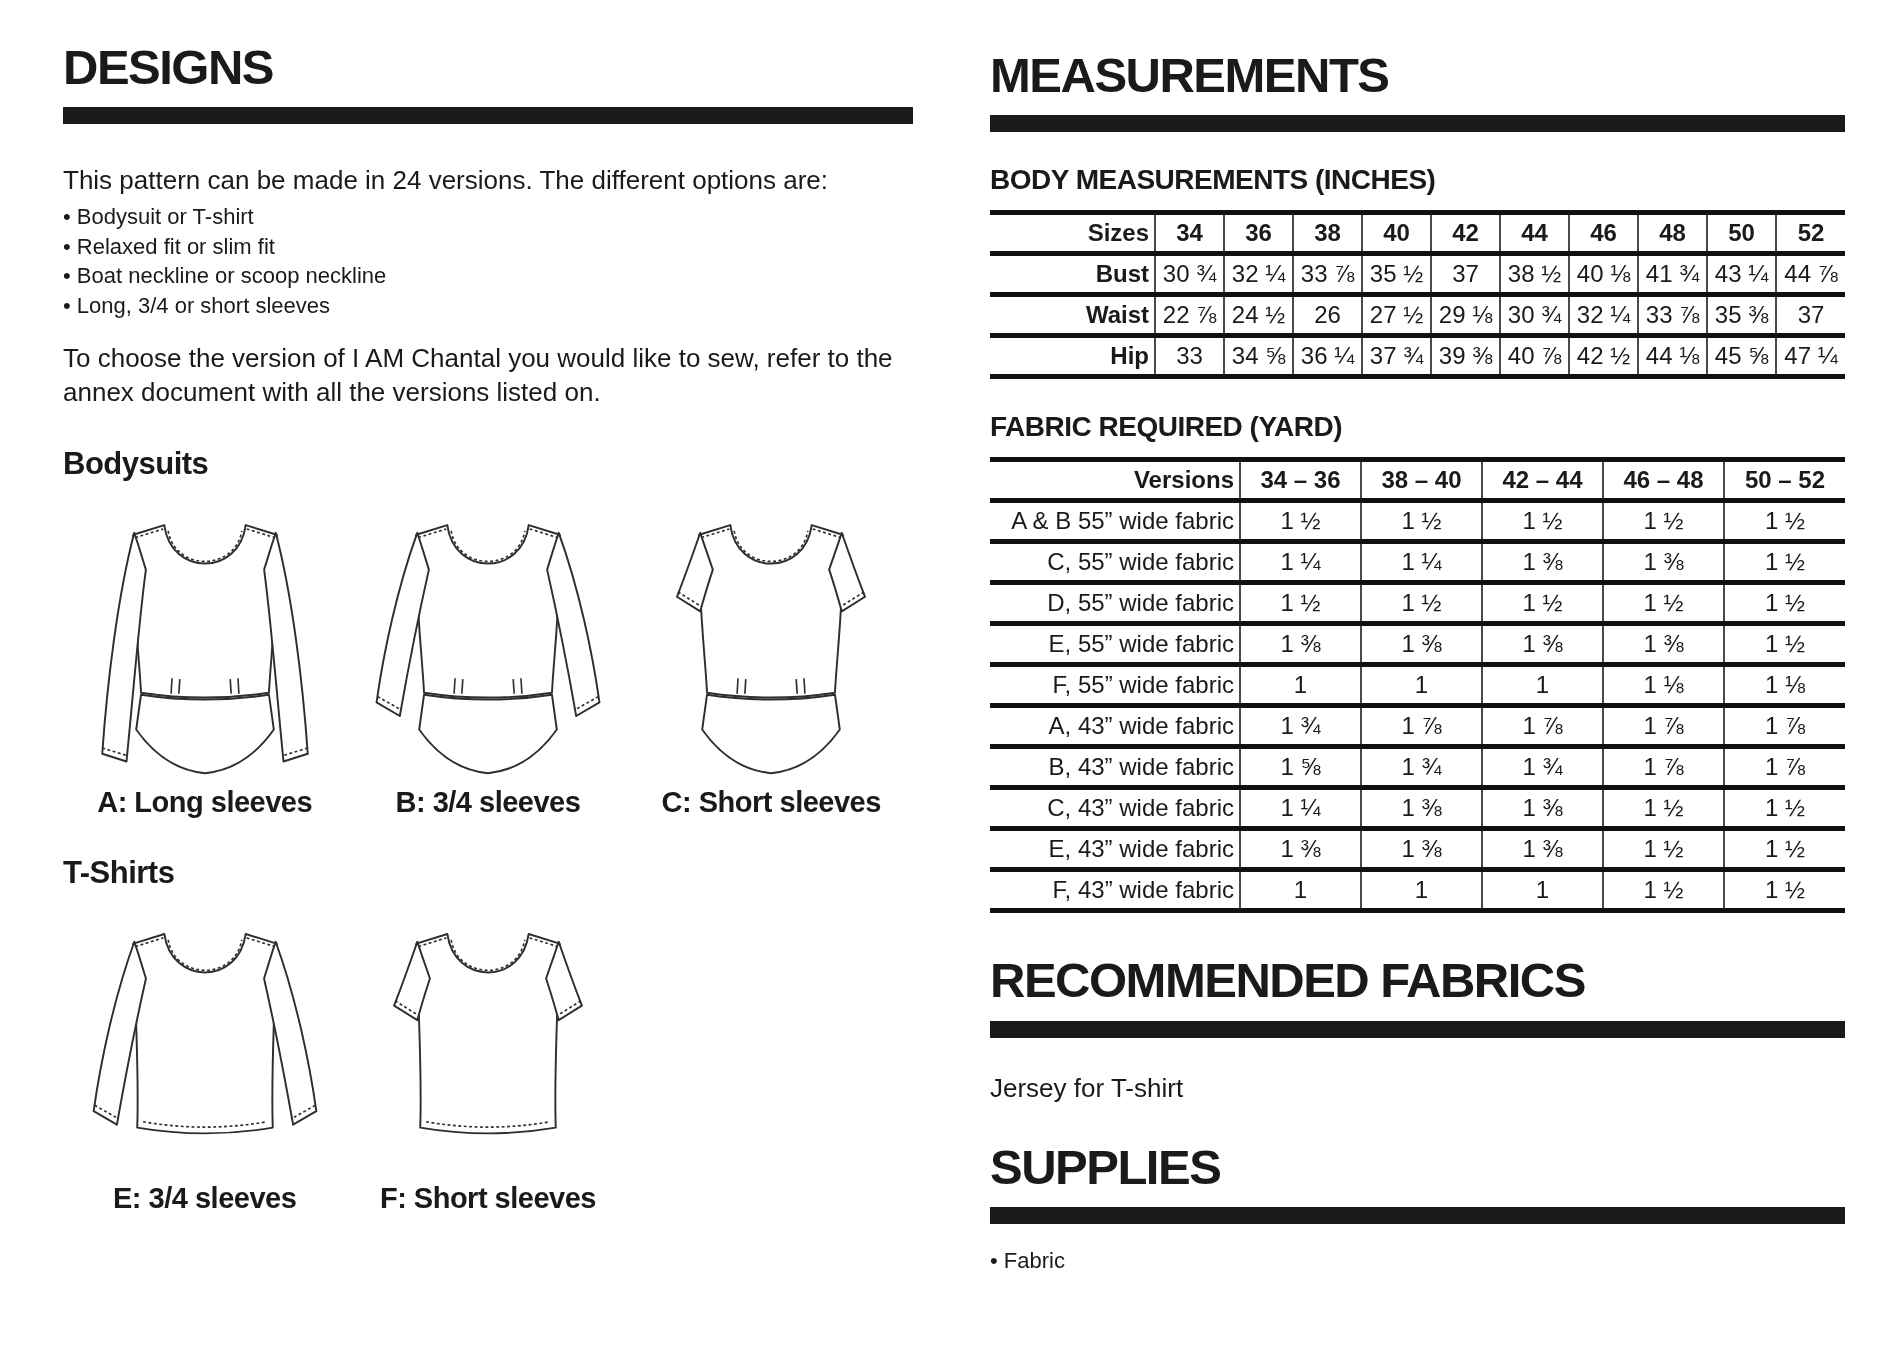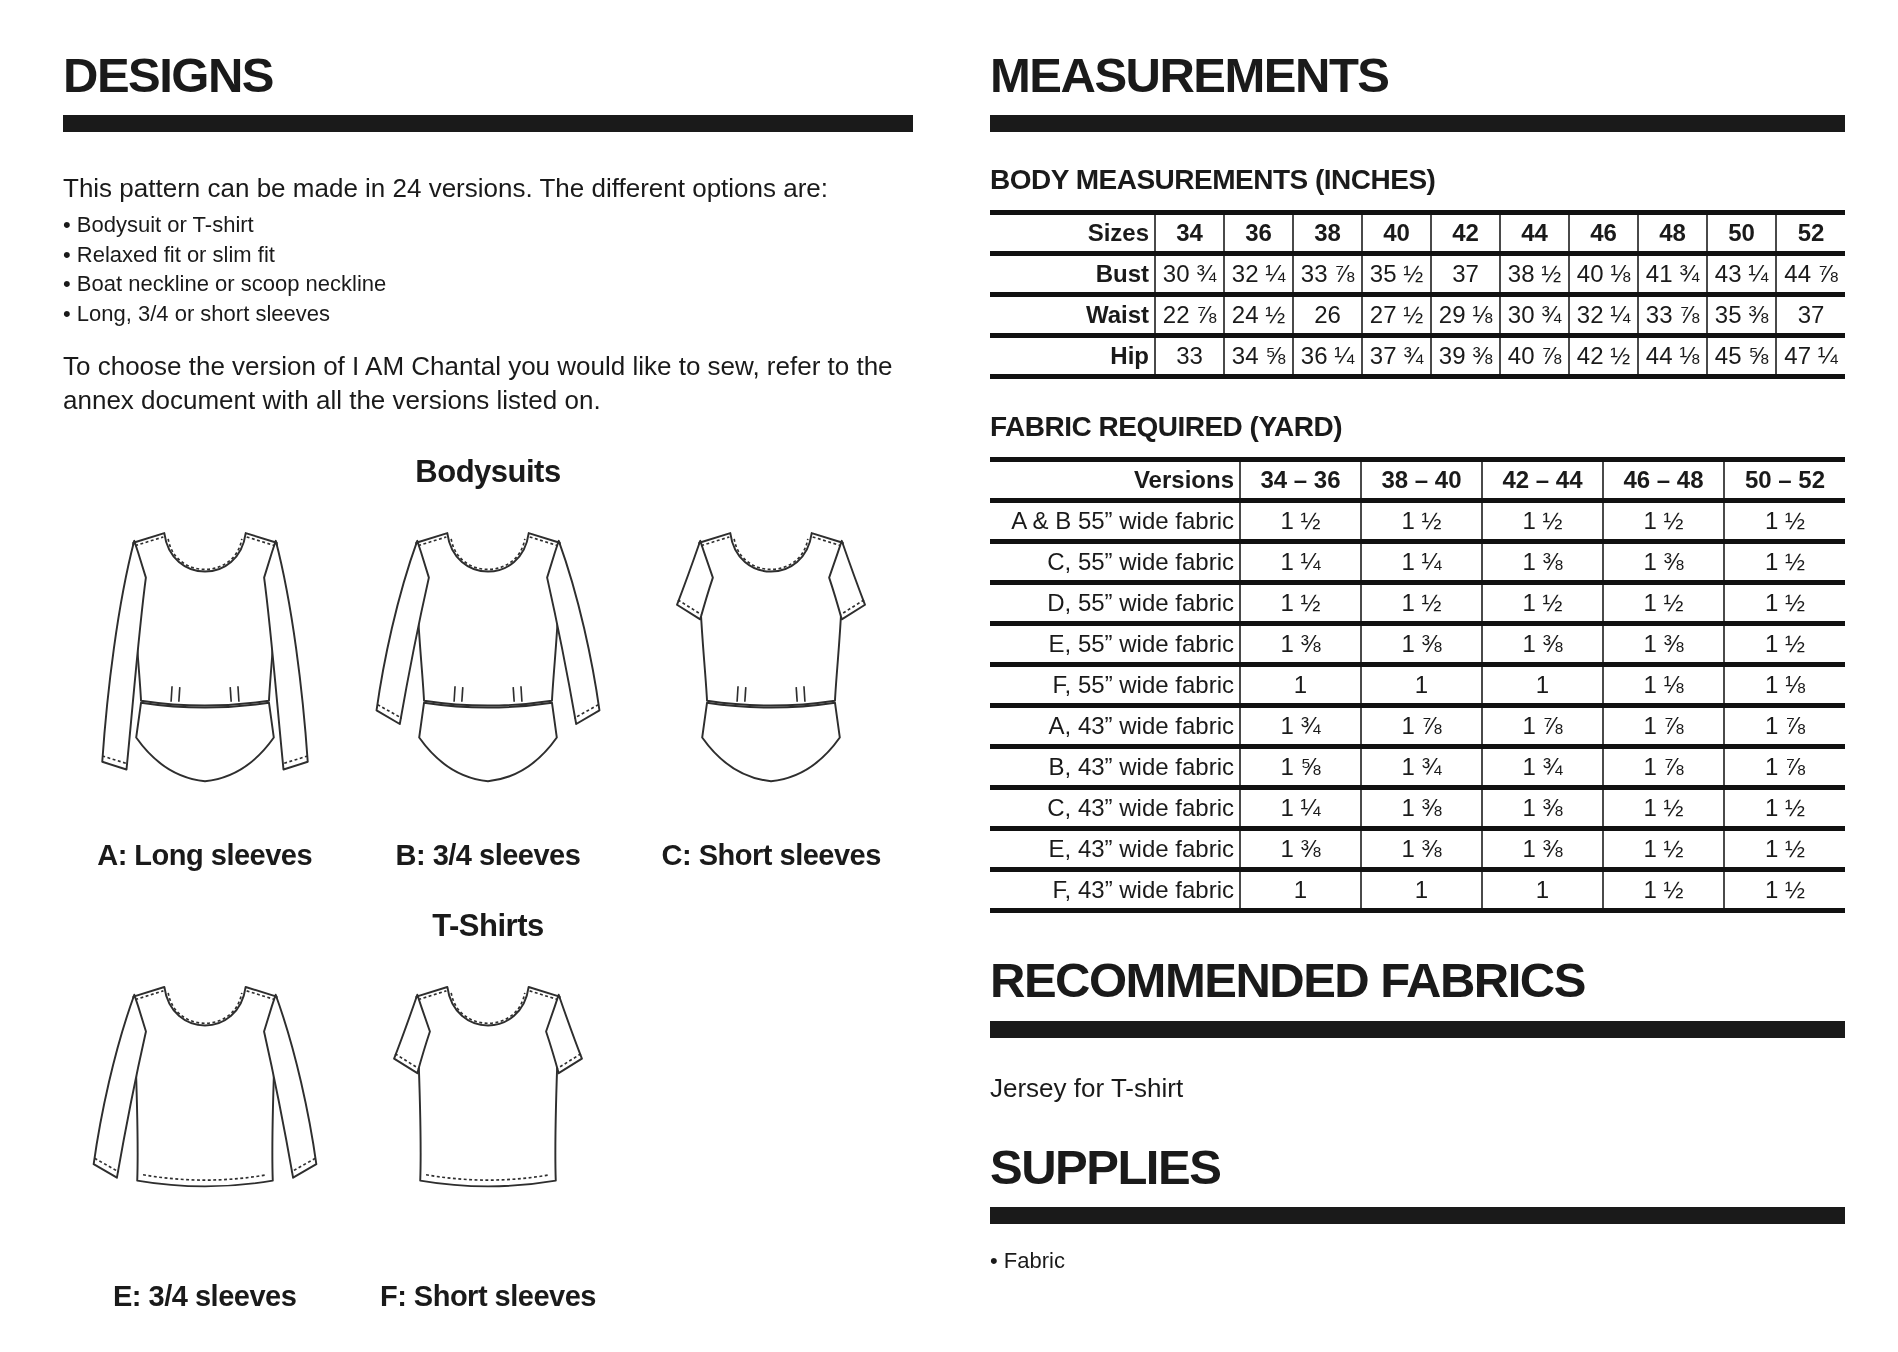--- a/index.html
+++ b/index.html
@@ -2,21 +2,21 @@
 <html><head>
 <meta charset="utf-8">
 <style>
   html,body { margin:0; padding:0; }
   body {
     width:1898px; height:1352px; position:relative;
     background:#ffffff; color:#1a1a1a;
     font-family:"Liberation Sans", sans-serif;
     overflow:hidden;
   }
-  .col-left  { position:absolute; left:63px;  top:50px; width:850px; }
+  .col-left  { position:absolute; left:63px;  top:42px; width:850px; }
   .col-right { position:absolute; left:990px; top:50px; width:855px; }
 
   h1.section { font-size:49px; font-weight:bold; letter-spacing:-1.5px; margin:0; line-height:1.05; }
   .rule { height:17px; background:#1a1a1a; margin-top:14px; }
   h2.sub { font-size:28px; font-weight:bold; letter-spacing:-0.5px; margin:32px 0 0 0; }
 
   p.body { font-size:26px; line-height:1.3; margin:40px 0 0 0; }
   p.note2 { font-size:26px; line-height:1.3; margin:22px 0 0 0; }
 
   ul.bullets { list-style:none; margin:4px 0 0 0; padding:0; font-size:22px; line-height:1.34; }
@@ -27,23 +27,23 @@
           border-top:5px solid #111; border-bottom:5px solid #111; }
   tr { border-bottom:5px solid #111; }
   th, td { border-left:2px solid #4a4a4a; font-size:24px; text-align:center;
            height:36px; padding:0 5px; white-space:nowrap; overflow:hidden; }
   th:first-child, td:first-child { border-left:none; text-align:right; }
   th { font-weight:bold; }
   table.body-tbl td:first-child { font-weight:bold; }
   table.fab-tbl td:first-child { font-weight:normal; }
   .table-note { font-size:23px; margin:12px 0 0 0; }
 
-  .group-heading { font-size:31px; font-weight:bold; text-align:center; margin:36px 0 0 0; letter-spacing:-0.5px; }
+  .group-heading { font-size:31px; font-weight:bold; margin:36px 0 0 0; letter-spacing:-0.5px; }
   .garment-grid { display:flex; margin-top:12px; }
-  .garment-cell { width:283.3px; display:flex; flex-direction:column; align-items:center;gap:45px; }
+  .garment-cell { width:283.3px; display:flex; flex-direction:column; align-items:center; }
   .garment-label { font-size:29px; font-weight:bold; margin-top:6px; letter-spacing:-0.5px; white-space:nowrap; }
 
   svg.flat { display:block; }
   svg .ln   { fill:#ffffff; stroke:#2e2e2e; stroke-width:2; stroke-linejoin:round; }
   svg .st   { fill:none; stroke:#2e2e2e; stroke-width:1.7; stroke-dasharray:3 2.6; }
   svg .tick { stroke:#2e2e2e; stroke-width:1.7; }
 </style>
 </head>
 <body>
 

